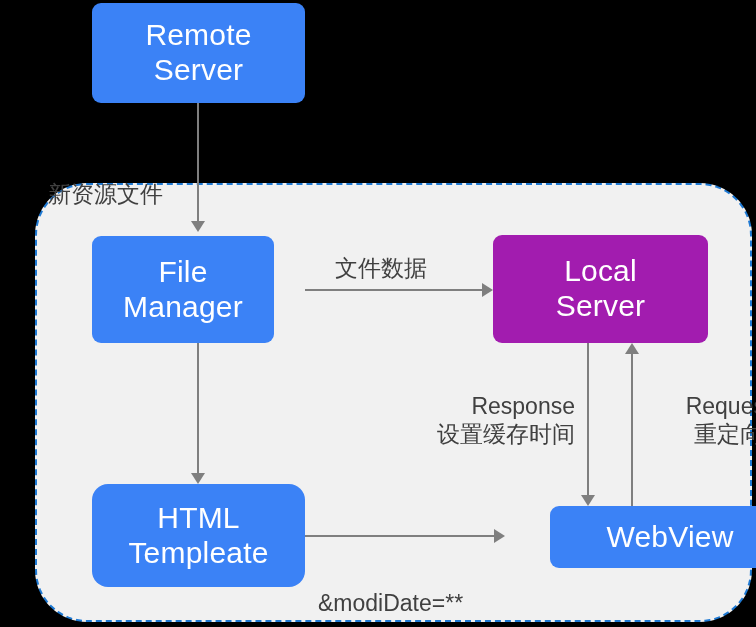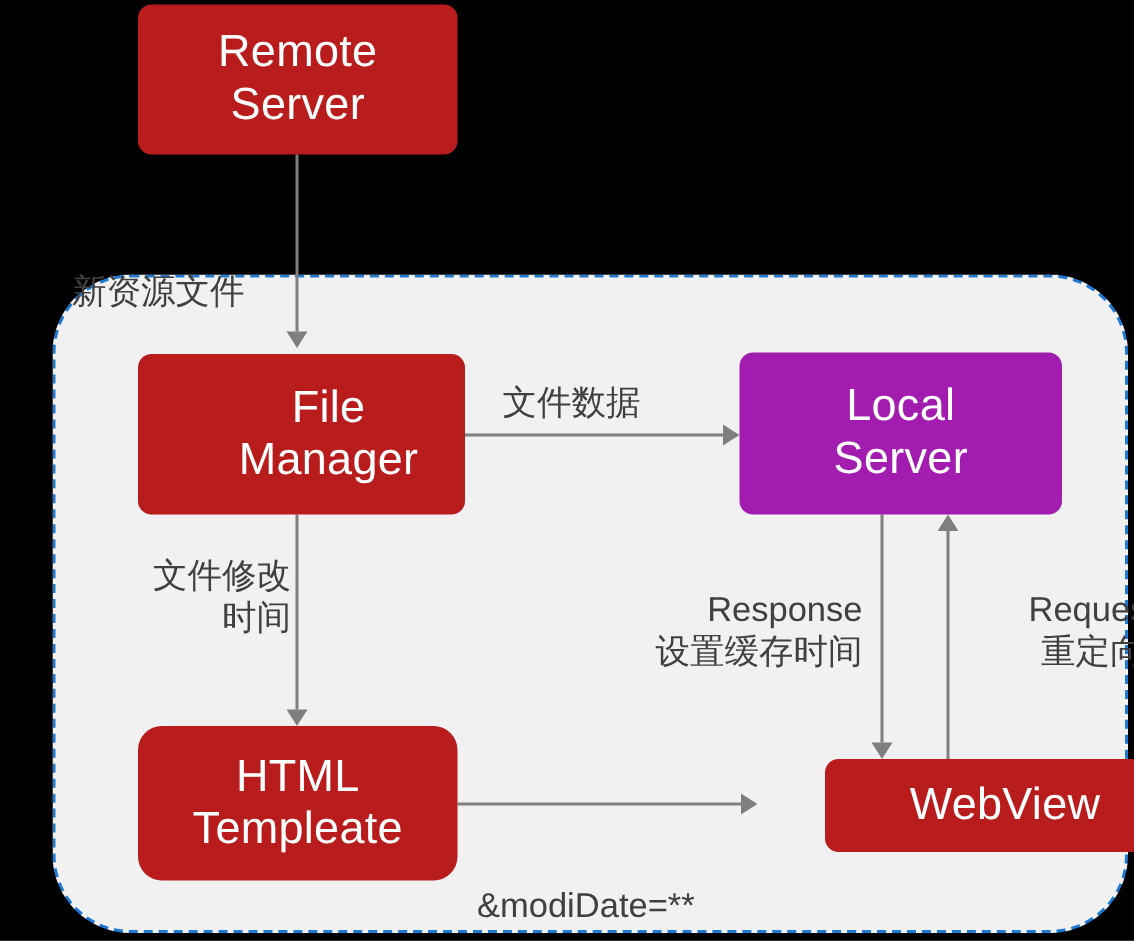--- a/index.html
+++ b/index.html
@@ -24,25 +24,25 @@
   .node{
     position:absolute;
     display:flex;align-items:center;justify-content:center;
     text-align:center;
     color:#ffffff;
     border-radius:9px;
     line-height:1.16;
     white-space:pre-line;
     letter-spacing:0.2px;
   }
-  .node.blue{background:#b91c1c;}
+  .node.blue{background:#3b82f6;}
   .node.orange{background:#a21caf;}
 
   #node-remote  {left:92px; top:3px;   width:213px;height:100px;font-size:30px;}
-  #node-file    {left:92px; top:236px; width:182px;height:107px;font-size:30px;padding-left:36px;}
+  #node-file    {left:92px; top:236px; width:182px;height:107px;font-size:30px;}
   #node-local   {left:493px;top:235px; width:215px;height:108px;font-size:30px;}
   #node-html    {left:92px; top:484px; width:213px;height:103px;font-size:30px;border-radius:16px;}
   #node-webview {left:505px;top:506px; width:240px;height:62px; font-size:30px;margin-left:45px;}
   .vline{position:absolute;width:2px;background:#7f7f7f;}
   .hline{position:absolute;height:2px;background:#7f7f7f;}
   .arrow-down{
     position:absolute;width:0;height:0;
     border-left:7px solid transparent;border-right:7px solid transparent;
     border-top:11px solid #7f7f7f;
   }
@@ -108,22 +108,20 @@
 
   <div class="node blue" id="node-html">HTML
 Templeate</div>
 
   <div class="node blue" id="node-webview">WebView</div>
 
   <div class="label" id="lbl-update">新资源文件</div>
 
   <div class="label" id="lbl-filedata">文件数据</div>
 
-  <div class="label" id="lbl-modtime">文件修改
-时间</div>
 
   <div class="label" id="lbl-response">Response
 设置缓存时间</div>
 
   <div class="label" id="lbl-request">Request
 重定向</div>
 
   <div class="label" id="lbl-modidate">&amp;modiDate=**</div>
 
 </div>

